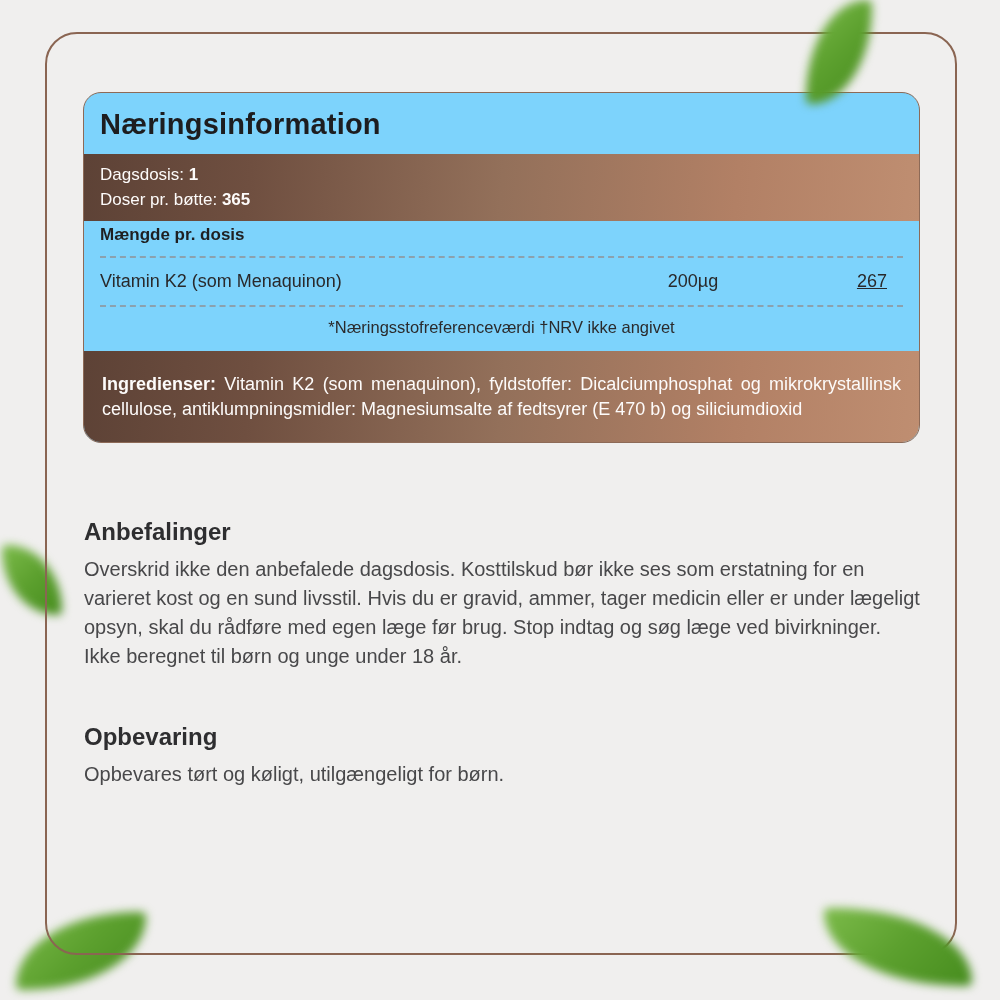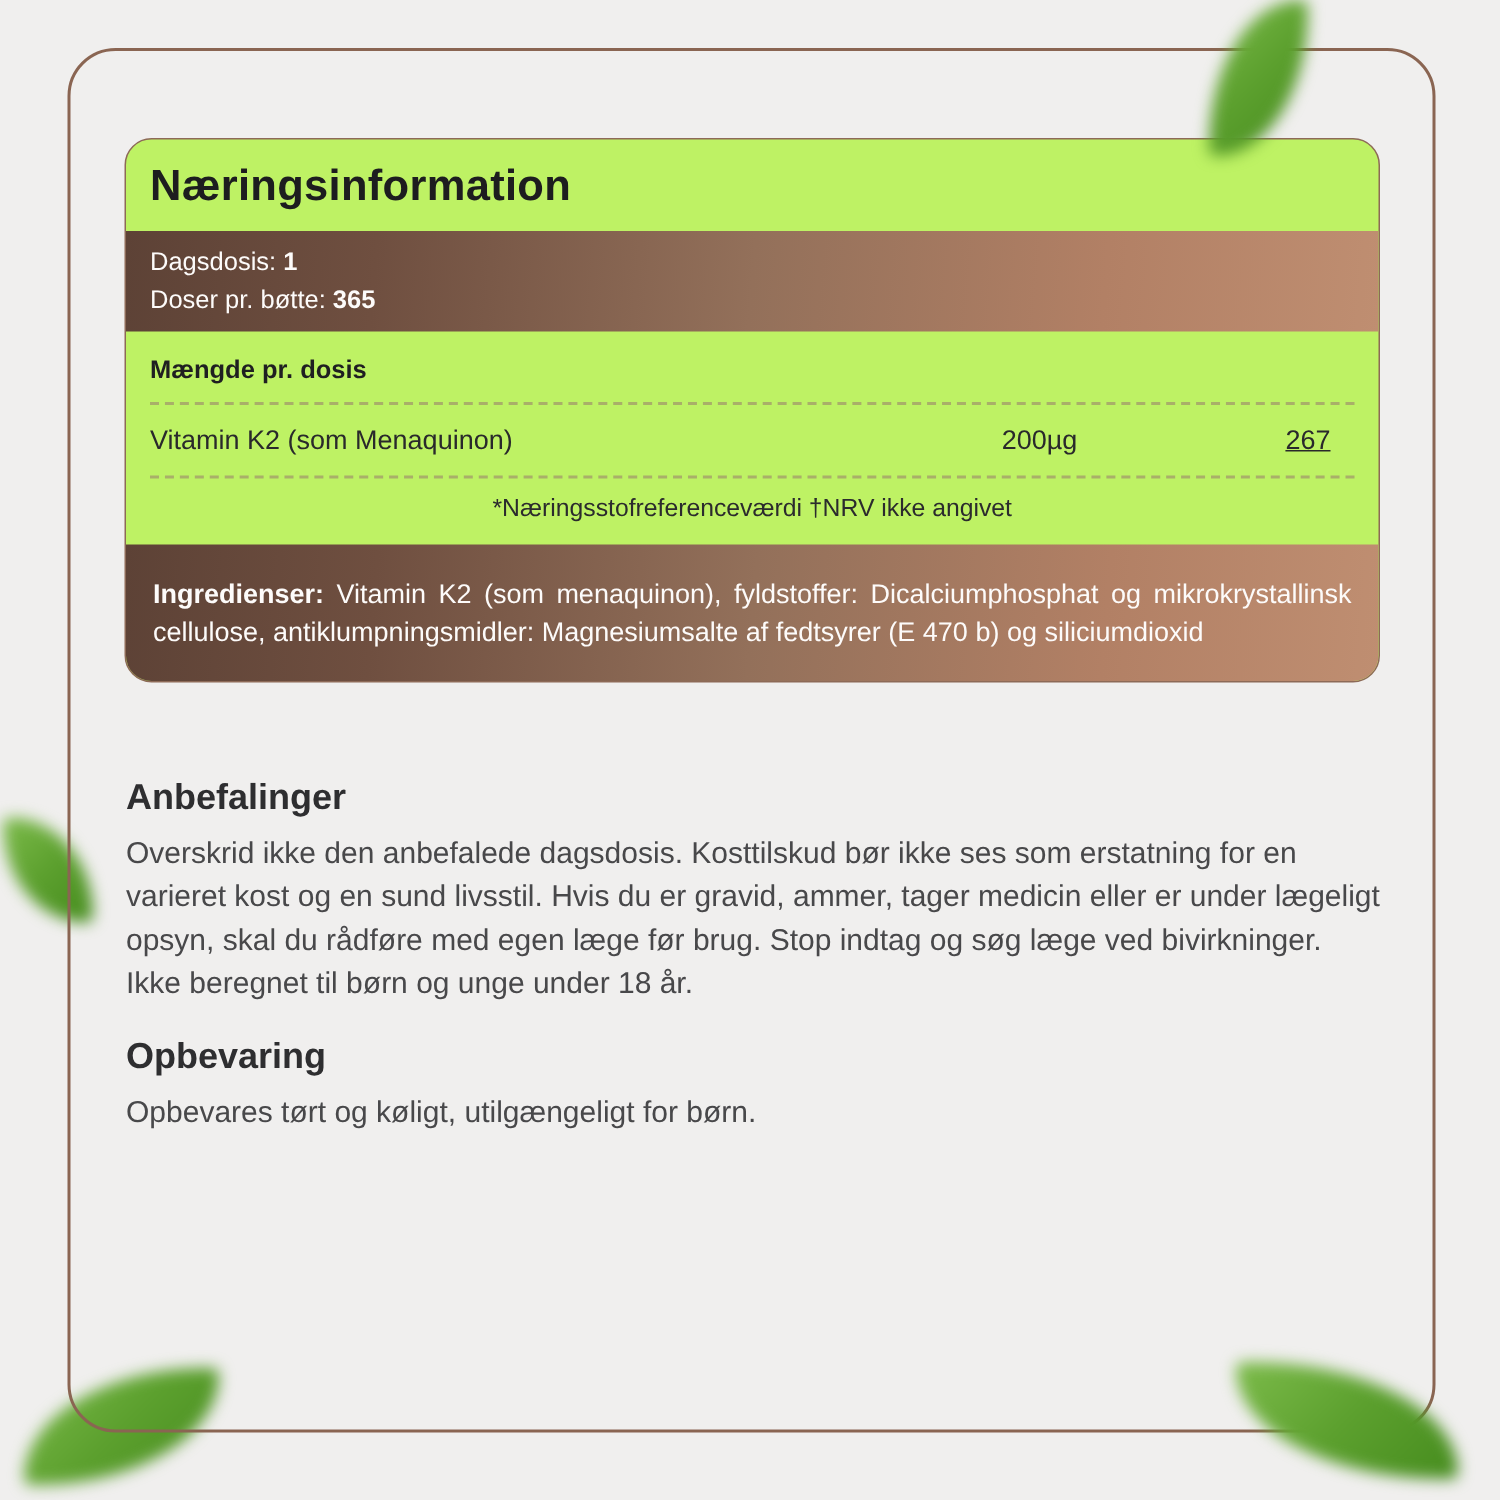--- a/index.html
+++ b/index.html
@@ -30,55 +30,55 @@
     position:absolute; left:45px; top:32px; width:912px; height:923px;
     border:2px solid #8a6552; border-radius:32px;
     z-index:2; pointer-events:none;
   }
 
   .content { position:absolute; inset:0; z-index:3; }
 
   
   .card {
     position:absolute; left:83px; top:92px; width:837px;
-    background:#bef264;
+    background:#7dd3fc;
     border:1px solid #8d6a57;
     border-radius:18px;
     overflow:hidden;
   }
   .card-title {
     padding:15px 16px 13px;
     font-size:29px; font-weight:bold; color:#1d1d1f; letter-spacing:.2px;
   }
   .gradient { background:linear-gradient(95deg,#5d4236 0%,#6f4f40 20%,#93705a 50%,#b28065 78%,#bf8e71 100%); color:#fdfbfa; }
   .dose-bar { padding:8px 16px 9px; font-size:17px; line-height:25px; }
   .dose-bar b { font-weight:bold; }
 
   .tbl { padding:0 16px; }
-  .tbl-header { font-size:17px; font-weight:bold; color:#1f1f21; padding:16px 0 11px; }
+  .tbl-header { font-size:17px; font-weight:bold; color:#1f1f21; padding:4px 0 11px; }
   .dash { border-top:2px dashed rgba(152,120,110,.55); }
   .tbl-row { display:flex; align-items:center; padding:13px 0; font-size:18px; color:#29292b; }
   .tbl-row .cell-name { flex:1; }
   .tbl-row .cell-amount { width:190px; text-align:center; }
   .tbl-row .cell-nrv { width:115px; text-align:right; padding-right:16px;text-decoration:underline; }
   .tbl-footnote { text-align:center; font-size:16.5px; color:#2b2b2d; padding:11px 0 14px; }
 
   .ingredients {
     padding:21px 18px 20px;
     font-size:18px; line-height:25px;
     text-align:justify;
   }
   .ingredients b { font-weight:bold; }
 
   
   .sections { position:absolute; left:84px; top:518px; width:838px; }
   .section h2 { font-size:24px; font-weight:bold; color:#2e2e30; }
   .section p  { font-size:20px; line-height:29px; color:#48484a; margin-top:9px; }
   .section-brugsanvisning { margin-top:63px; margin-left:4px; }
-  .section-opbevaring { margin-top:20px; }
+  .section-opbevaring { margin-top:52px; }
 </style>
 </head>
 <body>
 
 <div class="leaf points-tl-br leaf-left-middle"></div>
 <div class="leaf points-tr-bl leaf-bottom-left"></div>
 
 <div class="outer-frame"></div>
 
 <div class="content">

